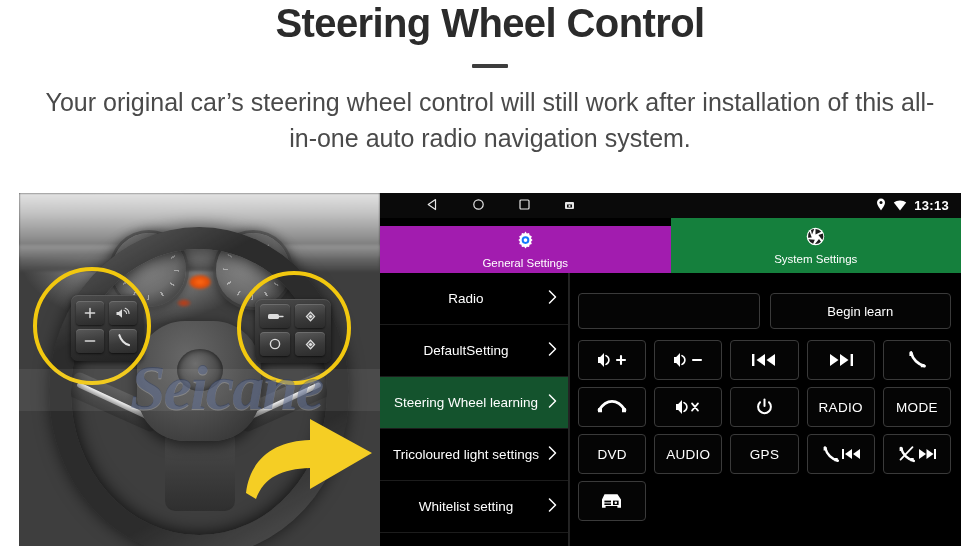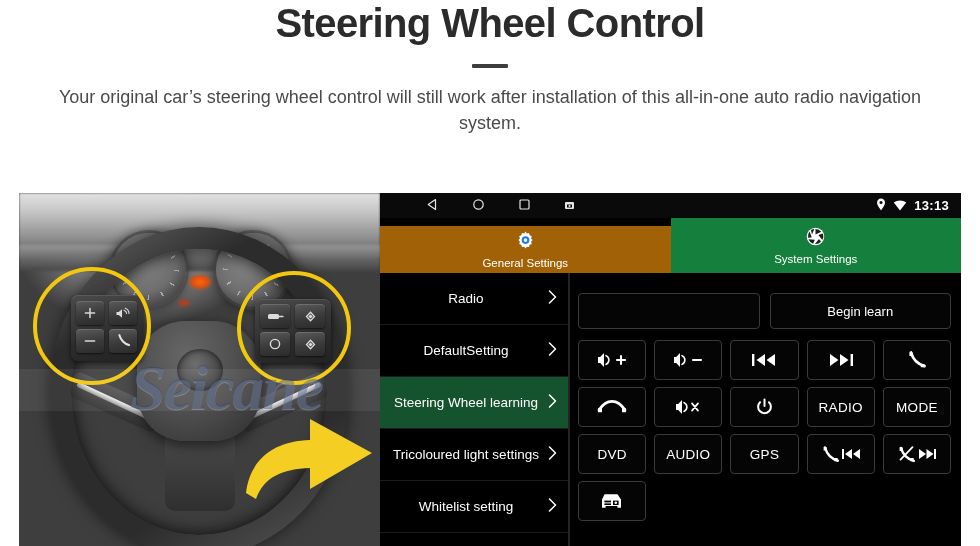--- a/index.html
+++ b/index.html
@@ -10,21 +10,21 @@
   }
 
   
   .header{width:980px;text-align:center;box-sizing:border-box;}
   .page-title{
     font-size:40px;font-weight:bold;color:#2b2b2b;letter-spacing:-0.6px;
     line-height:1.15;margin:0;
   }
   .title-rule{width:36px;height:4px;background:#3d3d3d;margin:18px auto 16px auto;border-radius:1px;}
   .subtitle{
-    font-size:18px;color:#4a4a4a;line-height:1.45;margin:12px auto;max-width:912px;
+    font-size:25px;color:#4a4a4a;line-height:1.45;margin:12px auto;max-width:912px;
     font-weight:400;
     text-align:center;
   }
 
   
   .composite{position:absolute;left:0;top:193px;width:980px;height:353px;background:#fff;}
 
   
   .photo{
     position:absolute;left:19px;top:0;width:361px;height:353px;overflow:hidden;
@@ -162,21 +162,21 @@
   }
   .nav-icons{display:flex;align-items:center;gap:33px;margin-left:46px;}
   .sb-right{position:absolute;right:12px;display:flex;align-items:center;gap:7px;}
   .sb-time{color:#fff;font-size:13px;font-weight:bold;letter-spacing:.3px;}
 
   .tabs{position:absolute;left:0;top:25px;width:581px;height:55px;display:flex;}
   .tab{
     flex:1;display:flex;flex-direction:column;align-items:center;justify-content:center;gap:4px;
     color:#fff;font-size:11.5px;
   }
-  .tab.active{background:#a16207;margin-top:8px;}
+  .tab.active{background:#a21caf;margin-top:8px;}
   .tab.inactive{background:#15803d;text-align:right;}
 
   .body-row{position:absolute;left:0;top:80px;width:581px;height:273px;display:flex;}
 
   .menu{width:188px;height:273px;background:#000;border-right:1px solid #242424;position:relative;}
   .menu-item{
     height:52px;display:flex;align-items:center;justify-content:center;position:relative;
     color:#fff;font-size:13.5px;border-bottom:1px solid #1c1c1c;box-sizing:border-box;
     padding:0 26px 0 10px;text-align:center;line-height:1.18;
   }

